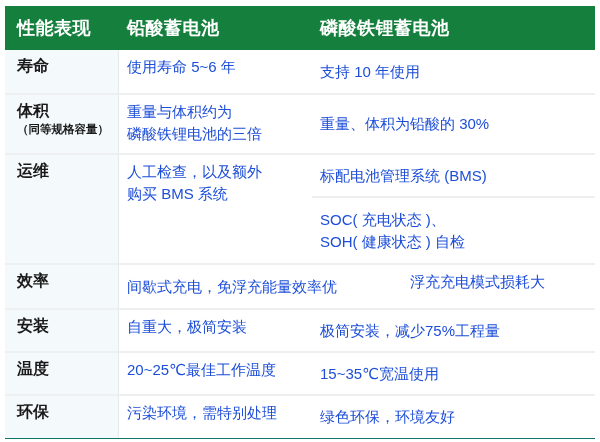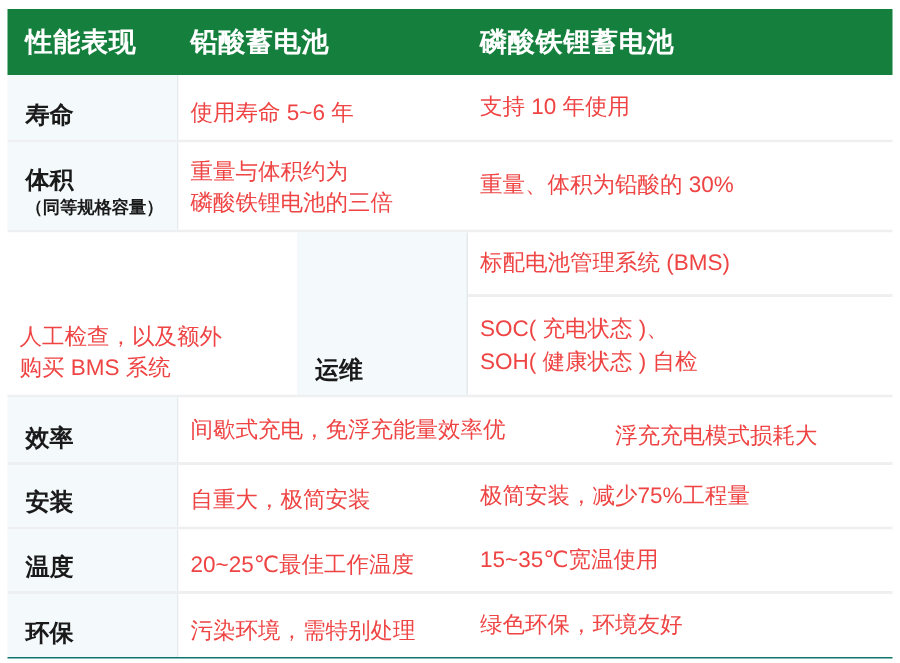--- a/index.html
+++ b/index.html
@@ -59,21 +59,21 @@
     align-items: stretch;
     border-bottom: 2px solid #EDEFF1;
     box-sizing: border-box;
   }
   .table-row:last-child { border-bottom: 1px solid #0f766e; }
 
   .cell {
     box-sizing: border-box;
     display: flex;
     flex-direction: column;
-    justify-content: flex-end;
+    justify-content: flex-start;
     padding: 6px 8px;
   }
 
   .cell.col-label {
     width: 114px;
     background: #F4FAFC;
     padding-left: 12px;
     border-right: 1px solid #E4E9EC;
   }
   .cell.col-lead {
@@ -97,21 +97,21 @@
     font-size: 11.5px;
     font-weight: bold;
     color: #1a1a1a;
     line-height: 1.3;
     margin-top: 2px;
     white-space: nowrap;
   }
 
   .cell-text {
     font-size: 15px;
-    color: #ef4444;
+    color: #1d4ed8;
     line-height: 1.45;
   }
   .cell-text .ln { display: block; white-space: nowrap; }
 
   
   .lfp-simple {
     height: 100%;
     display: flex;
     flex-direction: column;
     justify-content: center;
@@ -195,28 +195,28 @@
       <div class="cell col-lfp">
         <div class="lfp-simple">
           <span class="cell-text">
               <span class="ln">重量、体积为铅酸的 30%</span>
             </span>
         </div>
       </div>
     </div>
 
     <div class="table-row r-ops">
+      <div class="cell col-label">
+        <span class="label-main">运维</span>
+      </div>
       <div class="cell col-lead">
         <span class="cell-text">
           <span class="ln">人工检查，以及额外</span>
           <span class="ln">购买 BMS 系统</span>
         </span>
-      </div>
-      <div class="cell col-label">
-        <span class="label-main">运维</span>
       </div>
       <div class="cell col-lfp">
         <div class="lfp-split">
           <div class="sub top">
             <span class="cell-text">
                 <span class="ln">标配电池管理系统 (BMS)</span>
               </span>
           </div>
           <div class="sub bottom">
             <span class="cell-text">

